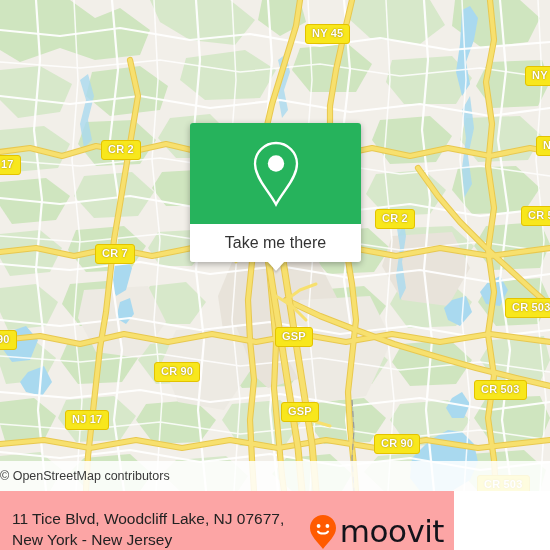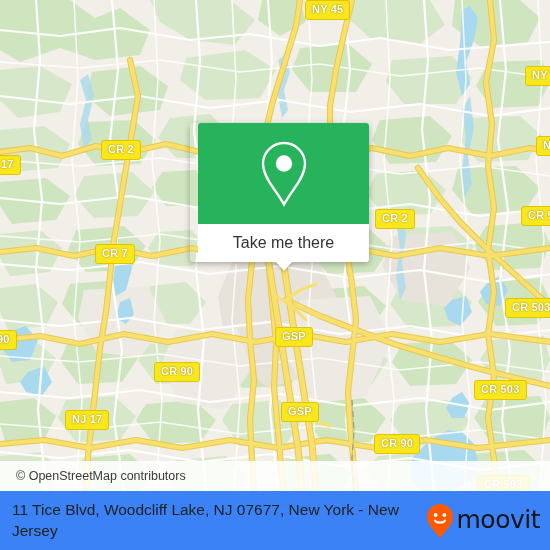--- a/index.html
+++ b/index.html
@@ -53,38 +53,37 @@
   .attribution {
     position: absolute;
     left: 0;
     bottom: 0;
     width: 550px;
     height: 30px;
     background: rgba(255,255,255,.86);
     display: flex;
     align-items: center;
     box-sizing: border-box;
-    padding-left: 16px;
+    padding-left: 0;
   }
   .attribution span {
     font-size: 12.5px;
     color: #3a3a3a;
     font-family: "Liberation Sans", sans-serif;
   }
 
   
   .popup {
     position: absolute;
     left: 190px;
     top: 123px;
     width: 171px;
     box-shadow: 0 2px 6px rgba(0,0,0,.30);
     border-radius: 3px;
     z-index: 40;
-    padding-left: 8px;
   }
   .popup-head {
     background: #26b35c;
     height: 101px;
     border-radius: 3px 3px 0 0;
     display: flex;
     align-items: center;
     justify-content: center;
   }
   .popup-body {
@@ -111,44 +110,44 @@
     border-right: 9px solid transparent;
     border-top: 10px solid #ffffff;
     filter: drop-shadow(0 2px 1px rgba(0,0,0,.18));
   }
 
   
   .footer {
     position: absolute;
     left: 0;
     top: 491px;
-    width: 550px;
+    width: 454px;
     height: 59px;
-    background: #3b82f6;
-    display: flex;
-    align-items: center;
+    background: #fca5a5;
+    display: flex;
+    align-items: flex-end;
     box-sizing: border-box;
     padding: 0 10px 0 12px;
   }
   .footer-title {
     flex: 1;
     font-size: 15.5px;
     color: #222222;
     line-height: 1.32;
     font-family: "Liberation Sans", sans-serif;
     padding-right: 6px;
   }
   .brand {
     display: flex;
     align-items: center;
     gap: 3px;
     flex: 0 0 auto;
   }
   .brand-word {
-    font-size: 25px;
+    font-size: 31px;
     color: #13131a;
     letter-spacing: -.5px;
     font-family: "DejaVu Sans", sans-serif;
     font-weight: 500;
     line-height: 1;
     padding-bottom: 2px;
   }
 </style>
 </head>
 <body>
@@ -324,21 +323,21 @@
         <path d="M262,230 L248,244 L236,262"></path>
         <path d="M286,300 L300,290 L316,284"></path>
         <path d="M292,410 L310,420 L330,426"></path>
         <path d="M276,296 L292,306 L306,320"></path>
       </g>
 
       <path class="rail" d="M352,400 L354,430 L352,458 L354,491" stroke-dasharray="6 5"></path>
       <path class="rail" d="M352,400 L354,430 L352,458 L354,491" opacity=".45"></path>
     </svg>
 
-    <div class="shield" style="left:305px;top:0;">NY 45</div>
+    <div class="shield" style="left:305px;top:24px;">NY 45</div>
     <div class="shield" style="left:525px;top:66px;">NY</div>
     <div class="shield" style="left:536px;top:136px;">N</div>
     <div class="shield" style="left:101px;top:140px;">CR 2</div>
     <div class="shield" style="left:-6px;top:155px;">17</div>
     <div class="shield" style="left:375px;top:209px;">CR 2</div>
     <div class="shield" style="left:521px;top:206px;">CR 5</div>
     <div class="shield" style="left:95px;top:244px;">CR 7</div>
     <div class="shield" style="left:505px;top:298px;">CR 503</div>
     <div class="shield" style="left:275px;top:327px;">GSP</div>
     <div class="shield" style="left:-10px;top:330px;">90</div>

